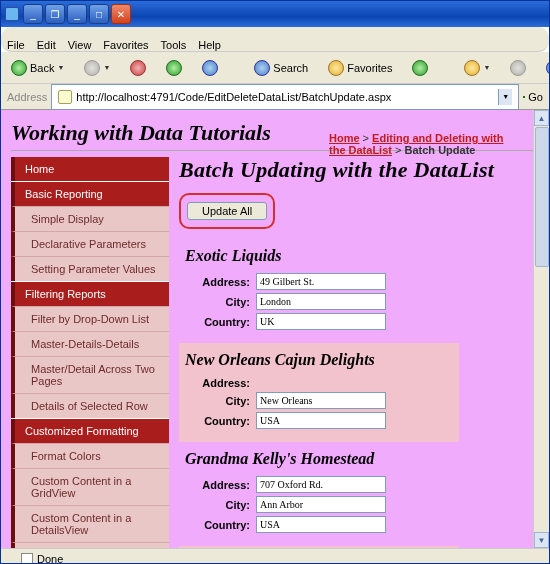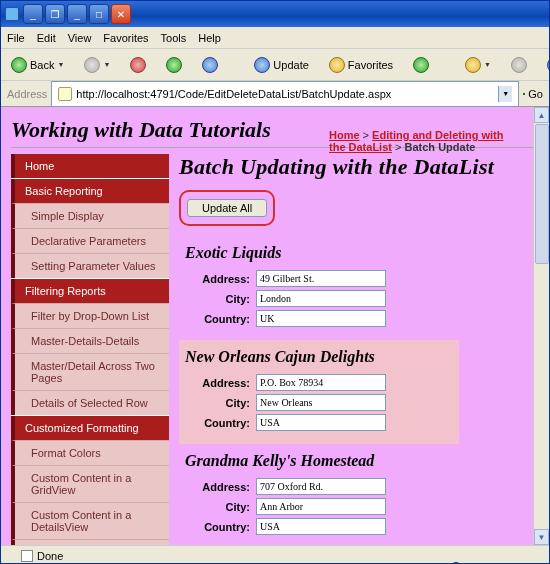--- a/index.html
+++ b/index.html
@@ -3,21 +3,21 @@
 <meta charset="utf-8">
 <style>
 * { box-sizing: border-box; margin: 0; padding: 0; }
 body { font-family: Tahoma, Verdana, sans-serif; font-size: 11px; background: #fff; width: 550px; height: 564px; overflow: hidden; border: 1px solid #003399; }
 .titlebar { background: linear-gradient(#2b6cd8, #0b46b4 60%, #2b6cd8); color: #fff; height: 26px; display: flex; align-items: center; padding: 0 4px; }
 .titlebar .icon-ie { width: 14px; height: 14px; background: #6bb7f0; border: 1px solid #2a4f9c; border-radius: 2px; margin-right: 4px; }
 .titlebar .title { flex: 1; font-size: 12px; }
 .win-btns { display: flex; gap: 2px; }
 .win-btn { width: 20px; height: 20px; background: linear-gradient(#6ea0e8,#2b5fc0); border: 1px solid #1a3f88; border-radius: 3px; color: #fff; font-size: 10px; display: flex; align-items: center; justify-content: center; }
 .win-btn.close { background: linear-gradient(#ef8a6d,#d3411c); border-color: #a52d10; }
-.menubar { background: #ece9d8; height: 22px; display: flex; align-items: center; padding: 0 6px; border-bottom: 1px solid #ccc; }
+.menubar { background: #ece9d8; height: 22px; display: flex; align-items: flex-start; padding: 12px 6px; border-bottom: 1px solid #ccc; border-radius: 11px; }
 .menubar span { margin-right: 12px; font-size: 11px; }
 .toolbar { background: #ece9d8; height: 32px; display: flex; align-items: center; padding: 0 6px; gap: 12px; border-bottom: 1px solid #ccc; }
 .tb-btn { display: flex; align-items: center; gap: 3px; padding: 2px 4px; font-size: 11px; }
 .tb-btn .dot { width: 16px; height: 16px; border-radius: 50%; }
 .dot.green { background: radial-gradient(#aef0a0,#2d9a2d); border: 1px solid #1b6f1b; }
 .dot.grey { background: radial-gradient(#e0e0e0,#989898); border: 1px solid #777; opacity: .7; }
 .dot.red { background: radial-gradient(#f0b0b0,#cc4040); border: 1px solid #933; }
 .dot.blue { background: radial-gradient(#b0d0f0,#4080cc); border: 1px solid #339; }
 .dot.yell { background: radial-gradient(#ffe9a0,#e0b030); border: 1px solid #a07020; }
 .tb-sep { width: 1px; height: 20px; background: #bbb; margin: 0 2px; }
@@ -98,21 +98,21 @@
     </div>
   <div class="tb-btn">
       <div class="dot green"></div>
     </div>
   <div class="tb-btn">
       <div class="dot blue"></div>
     </div>
   <div class="tb-sep"></div>
   <div class="tb-btn">
       <div class="dot blue"></div>
-      <span>Update</span>
+      <span>Search</span>
     </div>
   <div class="tb-btn">
       <div class="dot yell"></div>
       <span>Favorites</span>
     </div>
   <div class="tb-btn">
       <div class="dot green"></div>
     </div>
   <div class="tb-sep"></div>
   <div class="tb-btn">
@@ -195,21 +195,20 @@
               </div>
               <div class="row">
                 <div class="lab">Country:</div>
                 <input class="inp" value="UK" style="">
               </div>
             </div>
             <div class="rec sel">
               <h3>New Orleans Cajun Delights</h3>
               <div class="row">
                 <div class="lab">Address:</div>
-                <input class="inp" value="P.O. Box 78934" style="">
               </div>
               <div class="row">
                 <div class="lab">City:</div>
                 <input class="inp" value="New Orleans" style="">
               </div>
               <div class="row">
                 <div class="lab">Country:</div>
                 <input class="inp" value="USA" style="">
               </div>
             </div>

